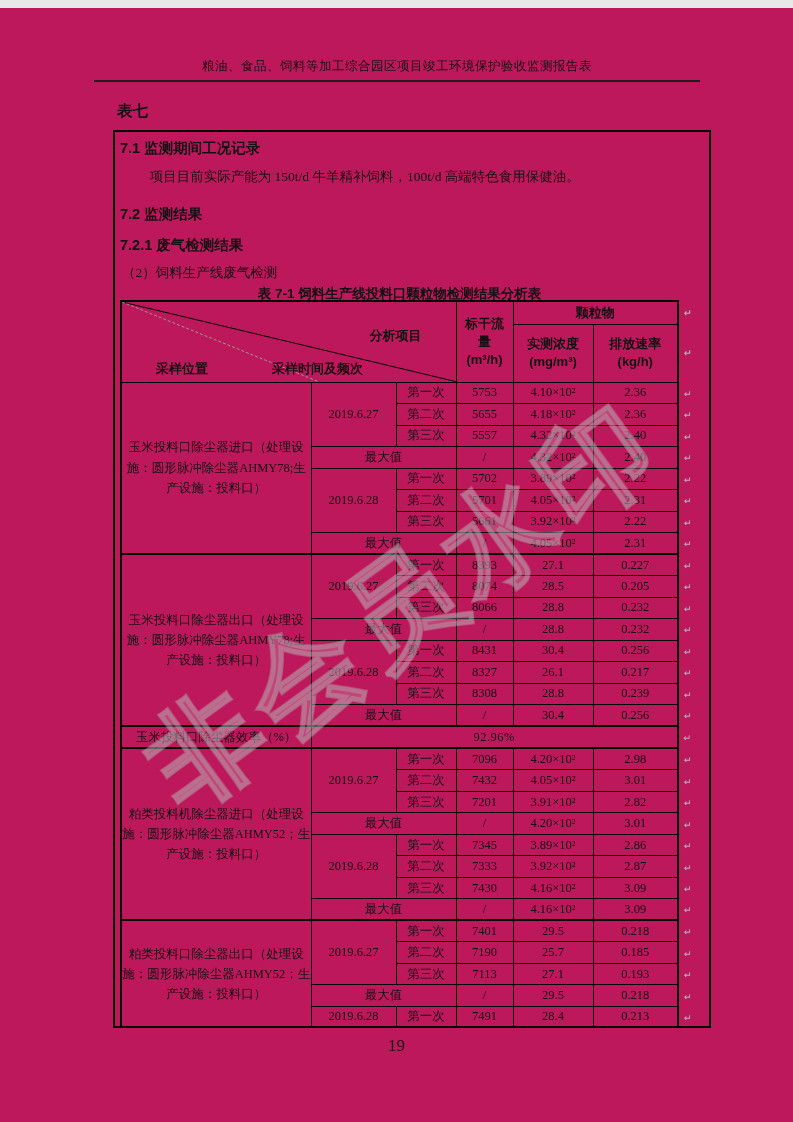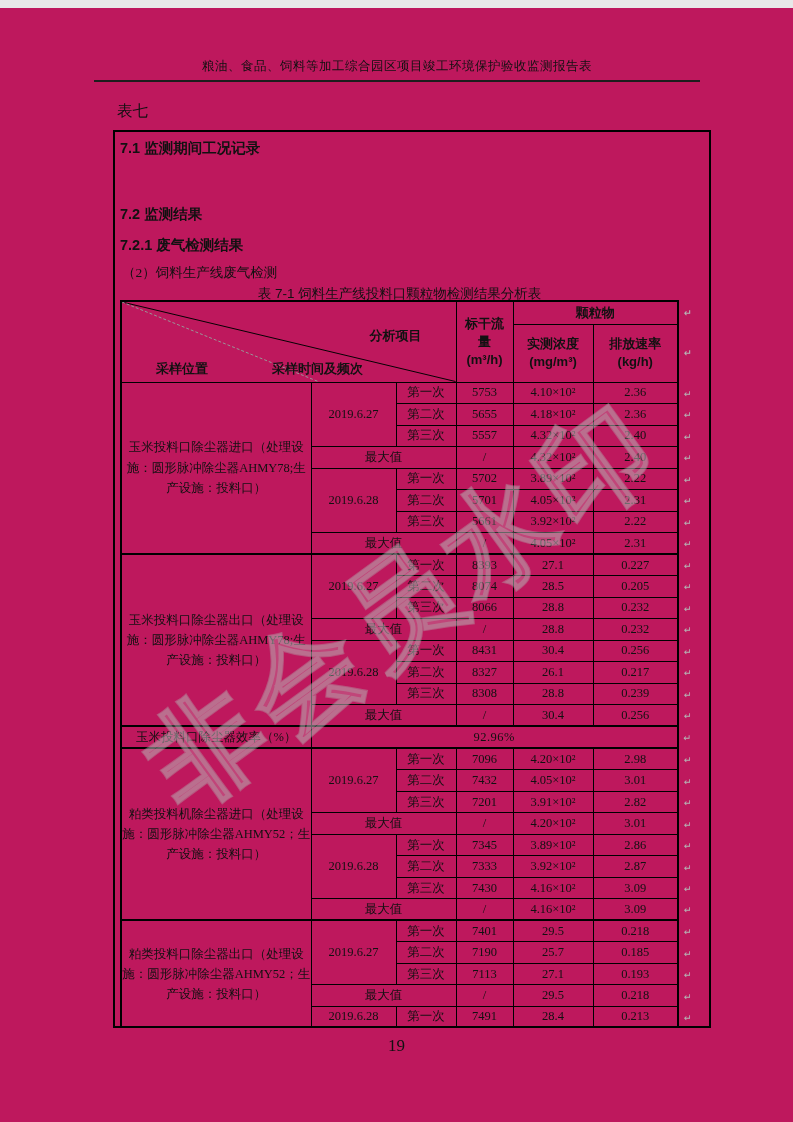--- a/index.html
+++ b/index.html
@@ -2,34 +2,34 @@
 <html><head>
 <meta charset="utf-8">
 <style>
   html,body{margin:0;padding:0;background:#e8e8e8;}
   .page{position:relative;width:793px;height:1122px;background:#be185d;color:#111;
         font-family:"Liberation Serif","DejaVu Serif",serif;overflow:hidden;margin:8px auto;}
 
   .doc-header{position:absolute;left:94px;top:50px;width:606px;text-align:center;
               font-size:12.5px;letter-spacing:.5px;padding-bottom:5px;border-bottom:2px solid #1d1d1d;}
 
-  .tbl7-label{position:absolute;left:117px;top:93px;font-weight:normal;font-size:15.5px;
+  .tbl7-label{position:absolute;left:117px;top:93px;font-weight:bold;font-size:15.5px;
               font-family:"Liberation Sans","DejaVu Sans",sans-serif;text-align:center;}
 
   .outer-box{position:absolute;left:113px;top:122px;width:582px;height:894px;
              border:2px solid #000;overflow:hidden;padding-left:12px;}
 
   .h-bold{position:absolute;left:5px;font-weight:bold;font-size:14.5px;
           font-family:"Liberation Sans","DejaVu Sans",sans-serif;white-space:nowrap;}
   .s71{top:7px;}
   .s72{top:73px;}
   .s721{top:104px;}
   .body-text{position:absolute;left:5px;top:36px;width:566px;margin:0;font-size:13.5px;text-indent:2.2em;}
   .item1{position:absolute;left:7px;top:132px;font-size:13.5px;}
-  .tbl-title{position:absolute;left:6px;top:153px;width:557px;text-align:center;font-weight:normal;
+  .tbl-title{position:absolute;left:6px;top:153px;width:557px;text-align:center;font-weight:bold;
              font-size:13.5px;font-family:"Liberation Sans","DejaVu Sans",sans-serif;}
 
   table.mon{position:absolute;left:5px;top:168px;width:557px;border-collapse:collapse;
             table-layout:fixed;font-size:12.5px;border:2px solid #000;}
   table.mon th,table.mon td{border:1px solid #000;padding:0;text-align:center;
             vertical-align:middle;position:relative;}
   thead tr.h1{height:23px;}
   thead tr.h2{height:58px;}
   tbody tr{height:21.5px;}
   th.hdr{font-family:"Liberation Sans","DejaVu Sans",sans-serif;font-weight:bold;font-size:13px;line-height:1.35;}
@@ -67,20 +67,21 @@
 
   <div class="doc-header">
     <span>粮油、食品、饲料等加工综合园区项目竣工环境保护验收监测报告表</span>
   </div>
 
   <div class="tbl7-label">表七</div>
 
   <div class="outer-box">
 
     <div class="h-bold s71">7.1 监测期间工况记录</div>
+    <p class="body-text">项目目前实际产能为 150t/d 牛羊精补饲料，100t/d 高端特色食用保健油。</p>
     <div class="h-bold s72">7.2 监测结果</div>
     <div class="h-bold s721">7.2.1 废气检测结果</div>
     <div class="item1">（2）饲料生产线废气检测</div>
     <div class="tbl-title">表 7-1  饲料生产线投料口颗粒物检测结果分析表</div>
 
     <table class="mon">
       <colgroup>
         <col style="width:190px">
           <col style="width:85px">
           <col style="width:60px">

